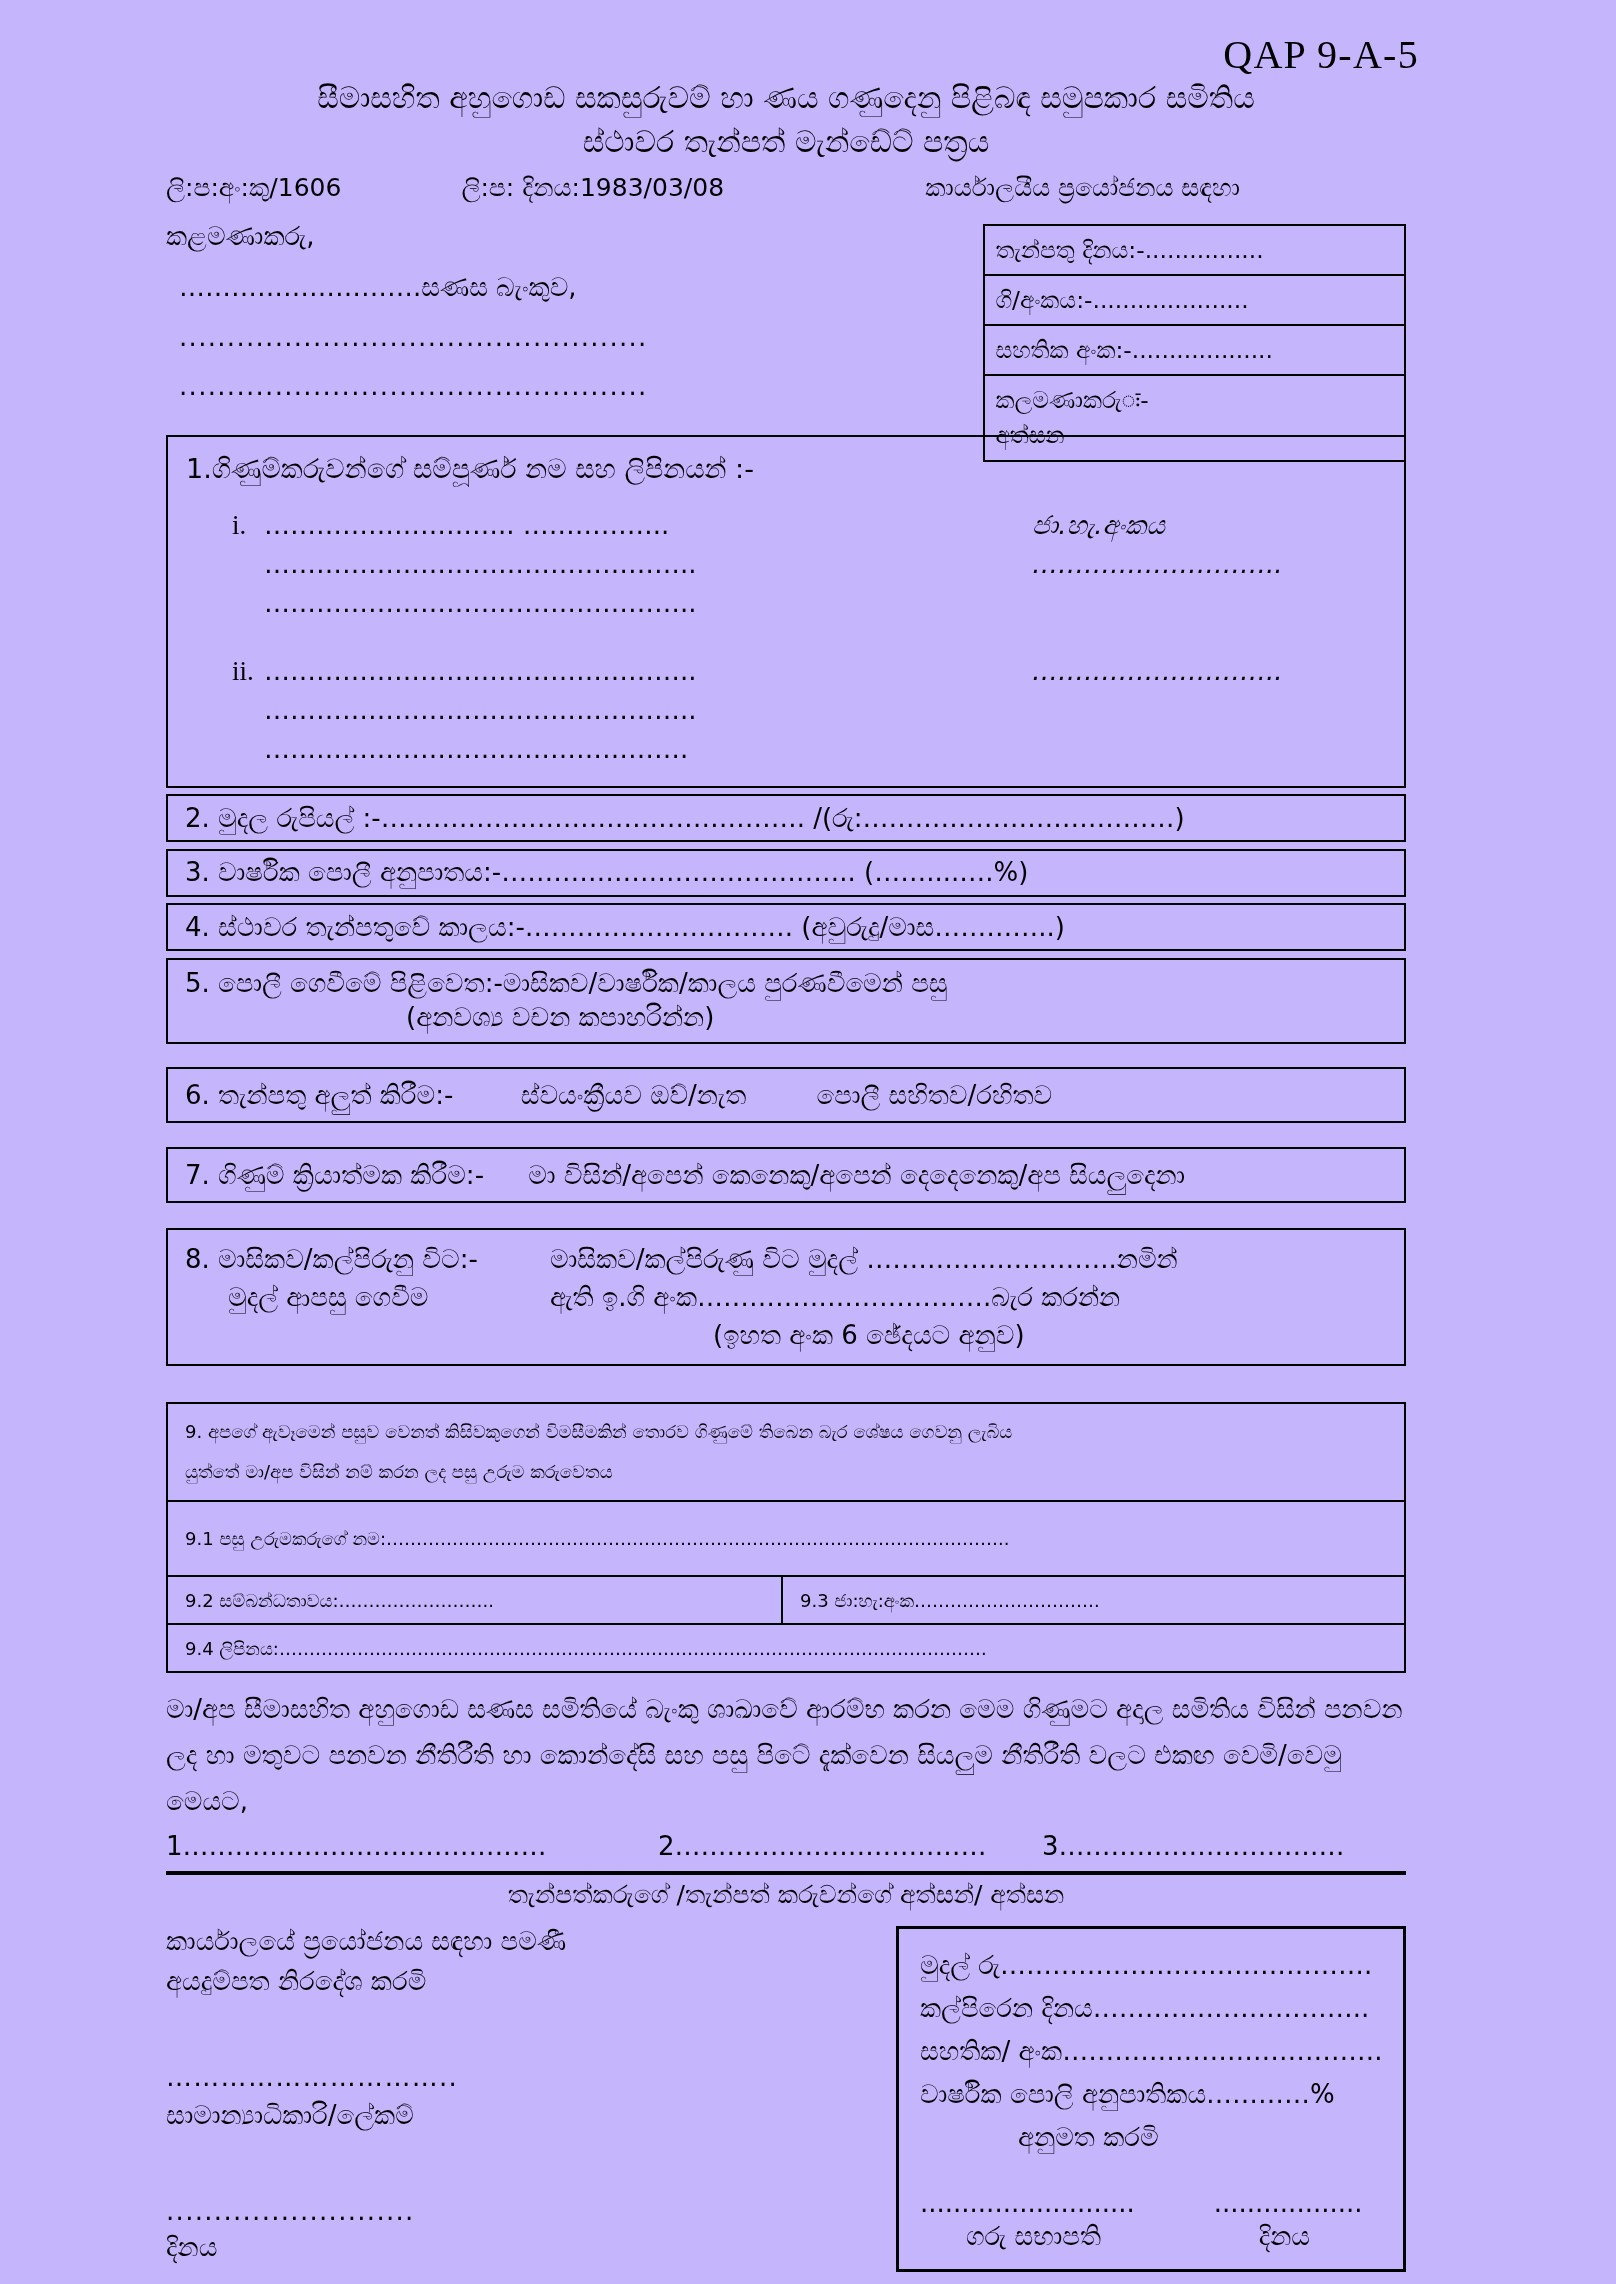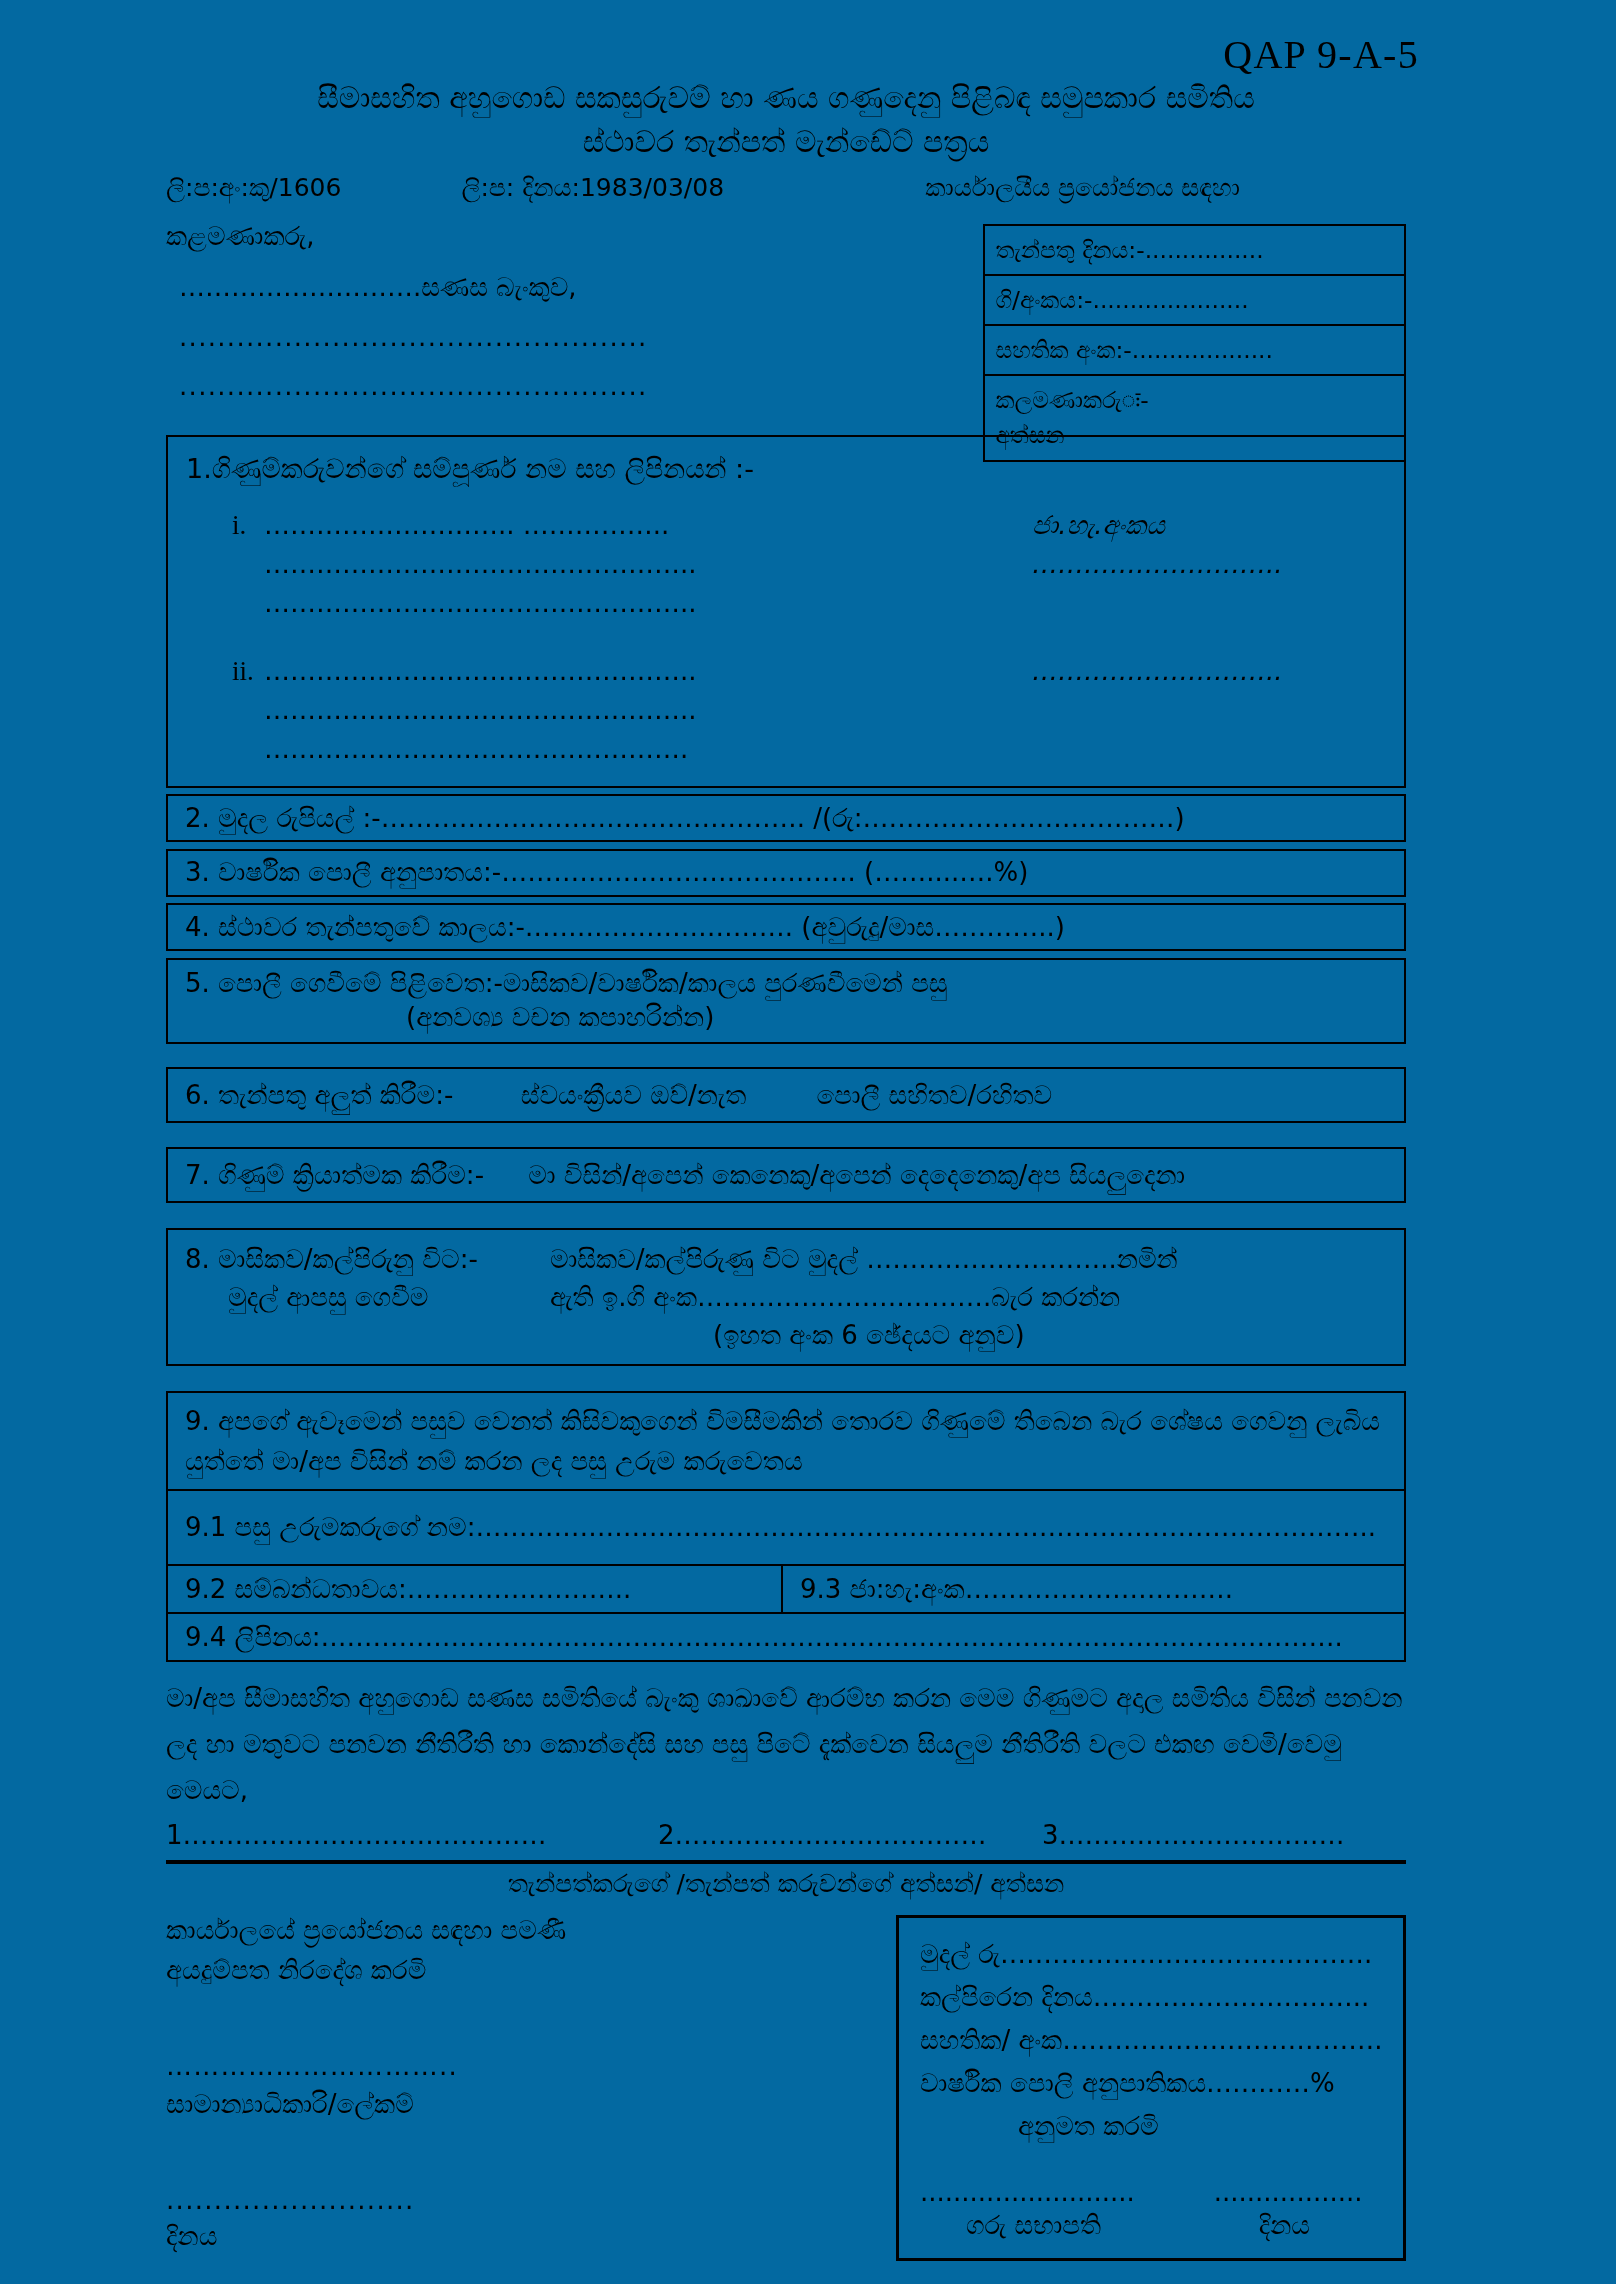--- a/index.html
+++ b/index.html
@@ -1,20 +1,20 @@
 <!DOCTYPE html>
 <html style="font-size:10.4px"><head>
 <meta charset="utf-8">
 <style>
   html,body{margin:0;padding:0;background:#e8e8e8;}
   .page{
     position:relative;
     width:1616px;height:2284px;
     margin:0 auto;
-    background:#0369a1;
+    background:#c4b5fd;
     color:#000;
     font-family:"DejaVu Sans",sans-serif;
     box-sizing:border-box;
     padding:33px 210px 26px 166px;
     overflow:hidden;
   }
   .nowrap{white-space:nowrap;}
   
   .qap{
     text-align:right;
@@ -60,21 +60,21 @@
   .box67{margin-top:23.4px;padding:9px 17px;font-size:26px;line-height:34px;white-space:nowrap;overflow:hidden;}
   .box67 .opt1{margin-left:59px;}
   .box67 .opt2{margin-left:62px;}
   .box67 .opts{margin-left:36px;}
   .box8{margin-top:25px;padding:10.4px 17px;font-size:26px;}
   .b8-grid{display:grid;grid-template-columns:365px auto;}
   .b8-grid span{line-height:38px;white-space:nowrap;overflow:hidden;}
   .b8-ind{padding-left:43px;}
   .b8-note{margin-left:163px;}
   
-  .box9{margin-top:25px;font-size:26px;}
+  .box9{margin-top:36px;font-size:18px;}
   .b9-para{padding:7.8px 17px;border-bottom:2.6px solid #000;}
   .b9-para div{line-height:40px;white-space:nowrap;overflow:hidden;}
   .b9-row{padding:20px 17px;line-height:33px;border-bottom:2.6px solid #000;white-space:nowrap;overflow:hidden;}
   .b9-split{display:flex;border-bottom:2.6px solid #000;}
   .b9-cell{padding:6.5px 17px;line-height:33px;white-space:nowrap;overflow:hidden;box-sizing:border-box;}
   .b9-left{width:615px;border-right:2.6px solid #000;}
   .b9-right{flex:1;}
   .b9-last{padding:6.5px 17px;line-height:33px;white-space:nowrap;overflow:hidden;}
   
   .decl{margin-top:13px;font-size:26px;}

